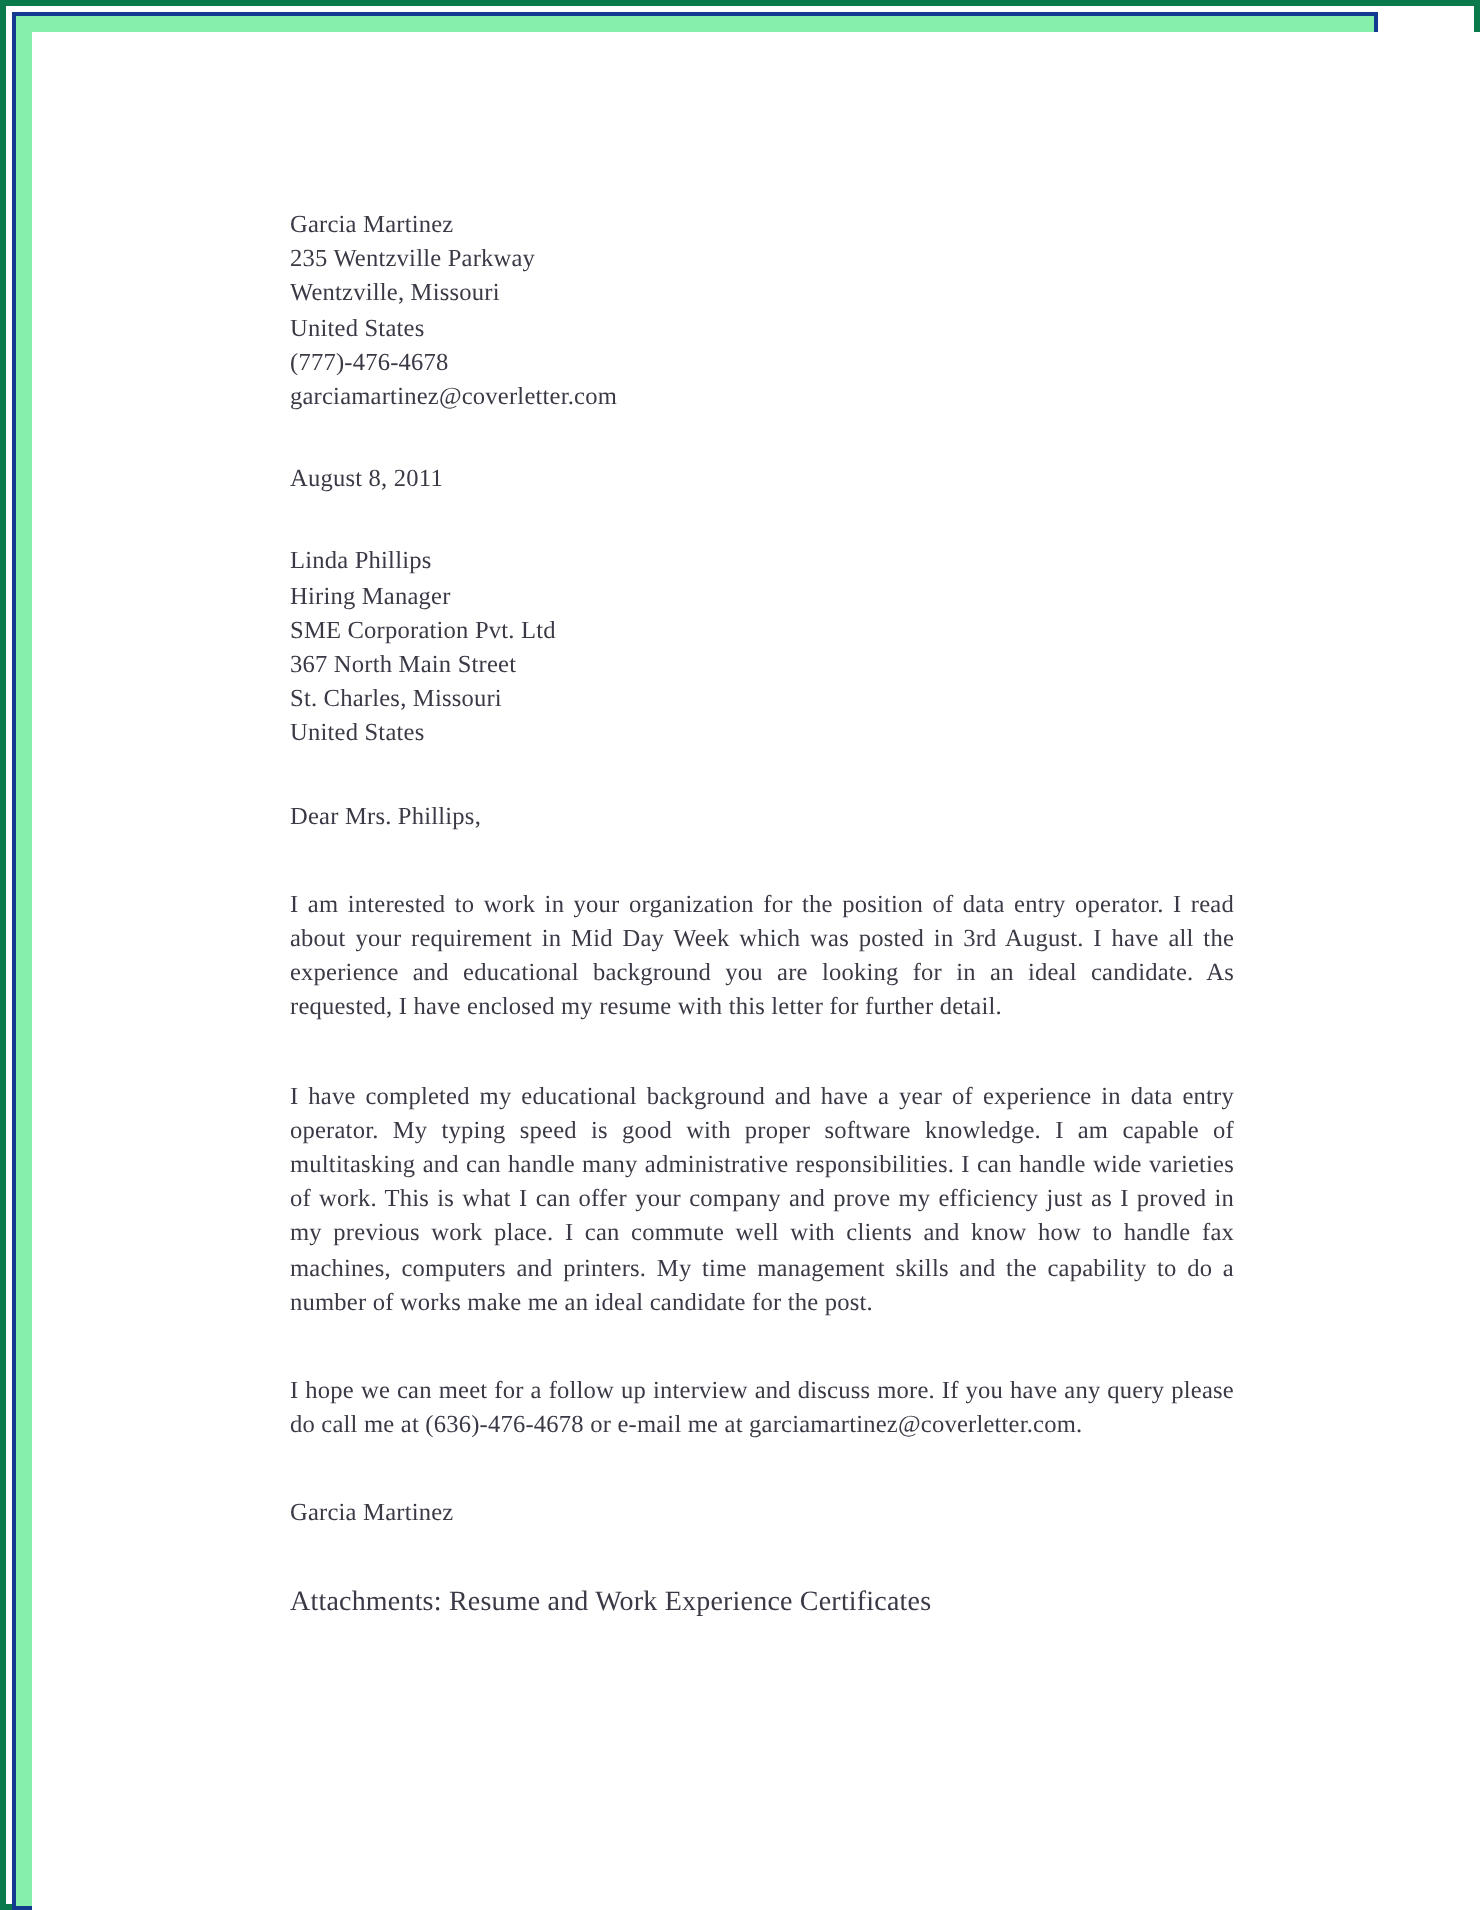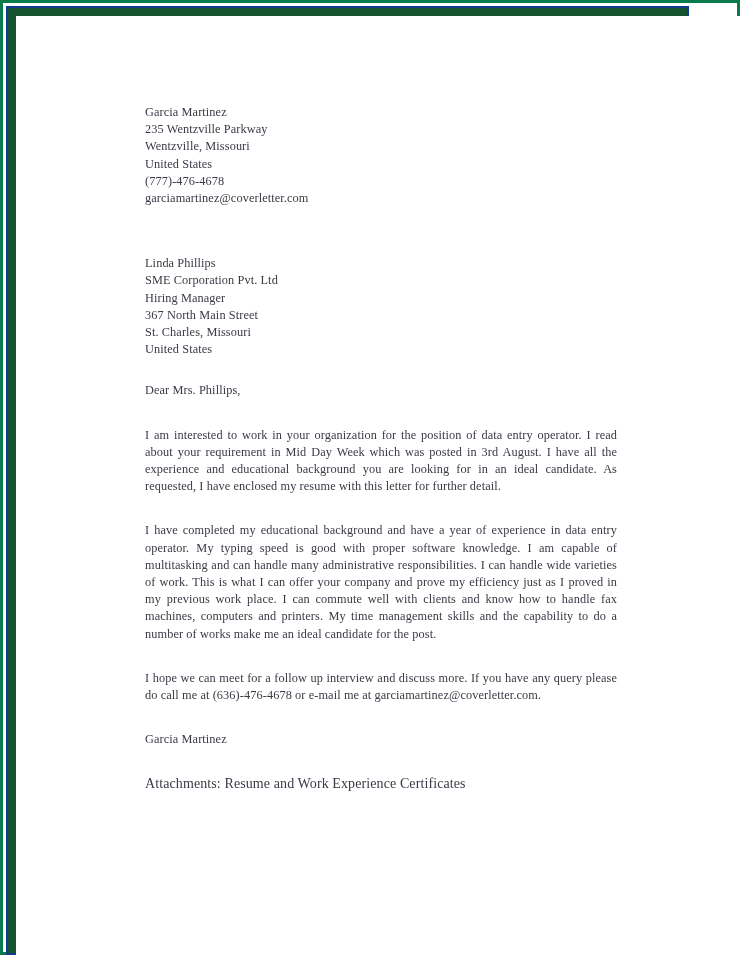--- a/index.html
+++ b/index.html
@@ -24,21 +24,21 @@
     background: #ffffff;
   }
   .page-frame-inner {
     position: absolute;
     left: 3px;
     top: 3px;
     width: 683px;
     height: 949px;
     box-sizing: border-box;
     border: 2px solid #123a8f;
-    background: #14532d;
+    background: #86efac;
   }
   .sheet {
     position: absolute;
     left: 8px;
     top: 8px;
     width: 724px;
     height: 939px;
     background: #ffffff;
     box-sizing: border-box;
   }
@@ -83,27 +83,30 @@
           <span class="line">Garcia Martinez</span>
           <span class="line">235 Wentzville Parkway</span>
           <span class="line">Wentzville, Missouri</span>
           <span class="line">United States</span>
           <span class="line">(777)-476-4678</span>
           <span class="line">garciamartinez@coverletter.com</span>
         </div>
 
         <div class="gap-md"></div>
 
+        <div class="block">
+          <span class="line">August 8, 2011</span>
+        </div>
 
         <div class="gap-md"></div>
 
         <div class="block">
           <span class="line">Linda Phillips</span>
+          <span class="line">Hiring Manager</span>
           <span class="line">SME Corporation Pvt. Ltd</span>
-          <span class="line">Hiring Manager</span>
           <span class="line">367 North Main Street</span>
           <span class="line">St. Charles, Missouri</span>
           <span class="line">United States</span>
         </div>
 
         <div class="gap-md"></div>
 
         <div class="block">
           <span class="salutation">Dear Mrs. Phillips,</span>
         </div>

